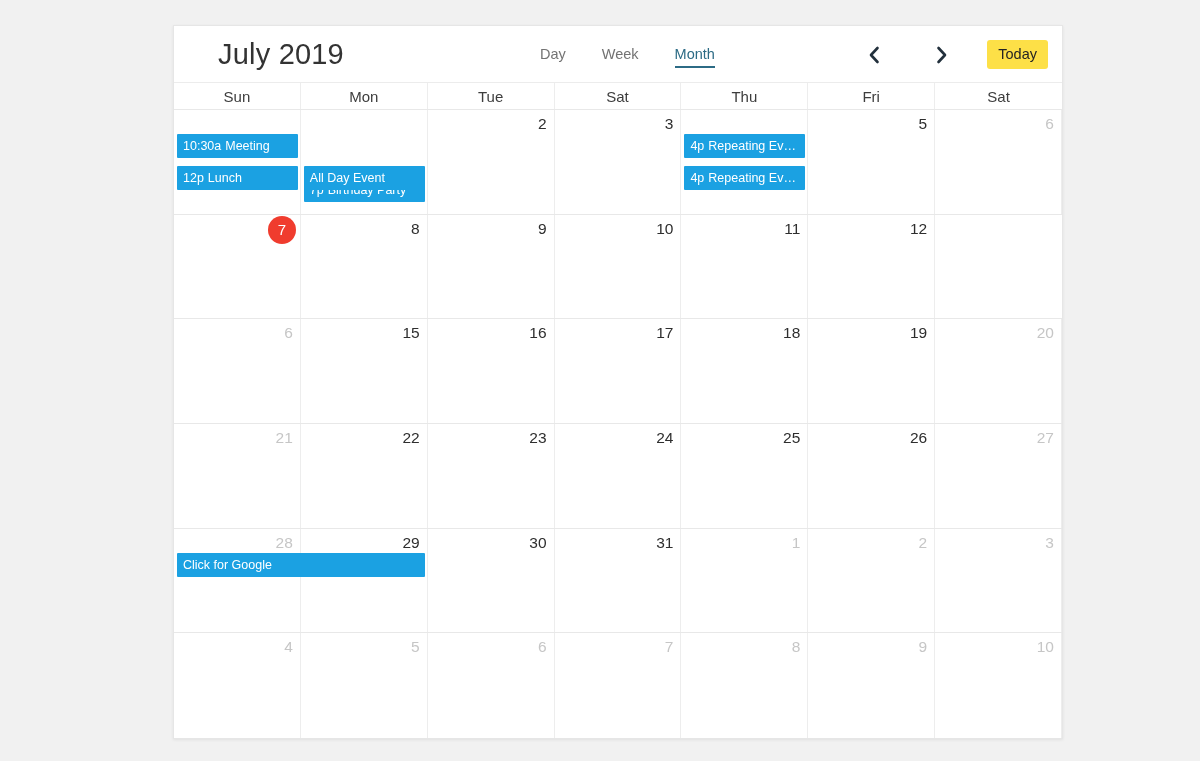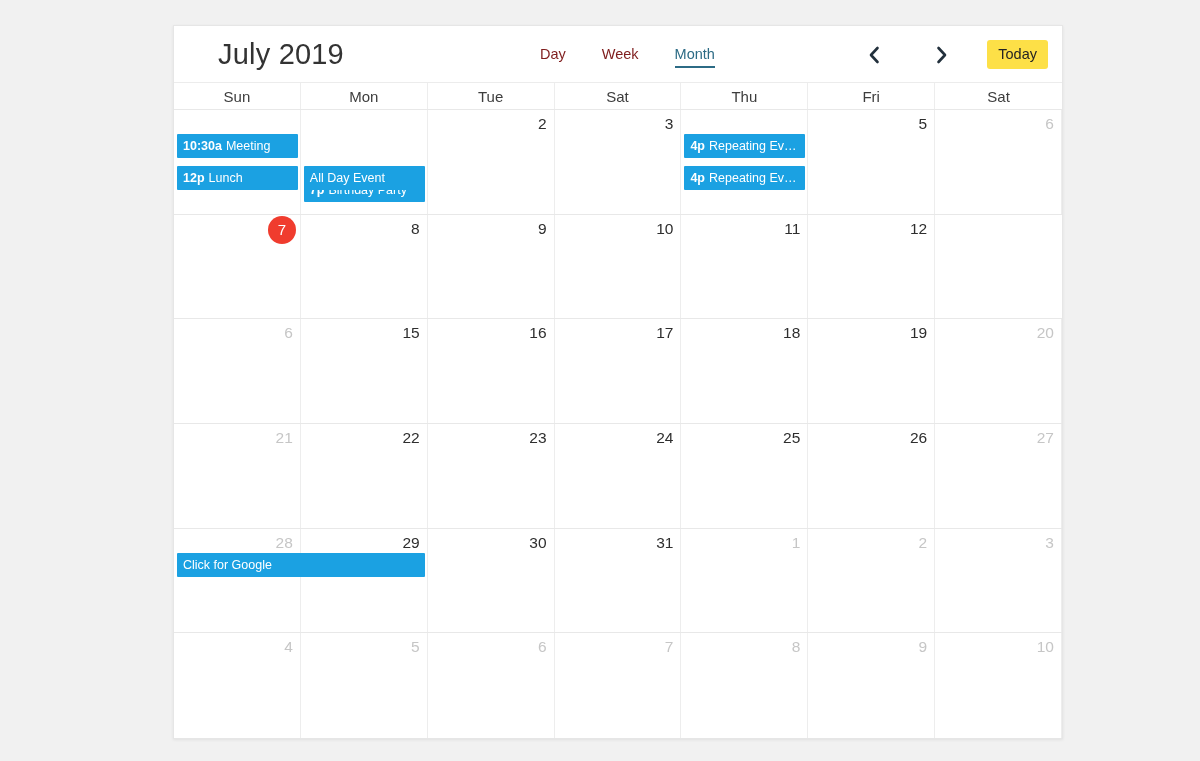--- a/index.html
+++ b/index.html
@@ -58,21 +58,21 @@
     top: 0;
     height: 57px;
     display: flex;
     align-items: center;
     gap: 0px;
   }
 
   .view-btn {
     position: relative;
     font-size: 14.5px;
-    color: #7f1d1d;
+    color: #737373;
     background: transparent;
     border: none;
     padding: 6px 0 7px 0;
     margin-right: 36px;
     cursor: pointer;
     font-family: "Liberation Sans", sans-serif;
     line-height: 1;
   }
   .view-btn:last-child { margin-right: 12px; }
 
@@ -217,21 +217,21 @@
     padding: 0 6px;
     white-space: nowrap;
     overflow: hidden;
     text-overflow: ellipsis;
     cursor: pointer;
     pointer-events: auto;
     border-radius: 1px;
   }
 
   .event-chip .ev-time {
-    font-weight: bold;
+    font-weight: normal;
     margin-right: 4px;
   }
 </style>
 </head>
 <body>
 
 <div id="app">
 
   <div class="calendar-card">
 

